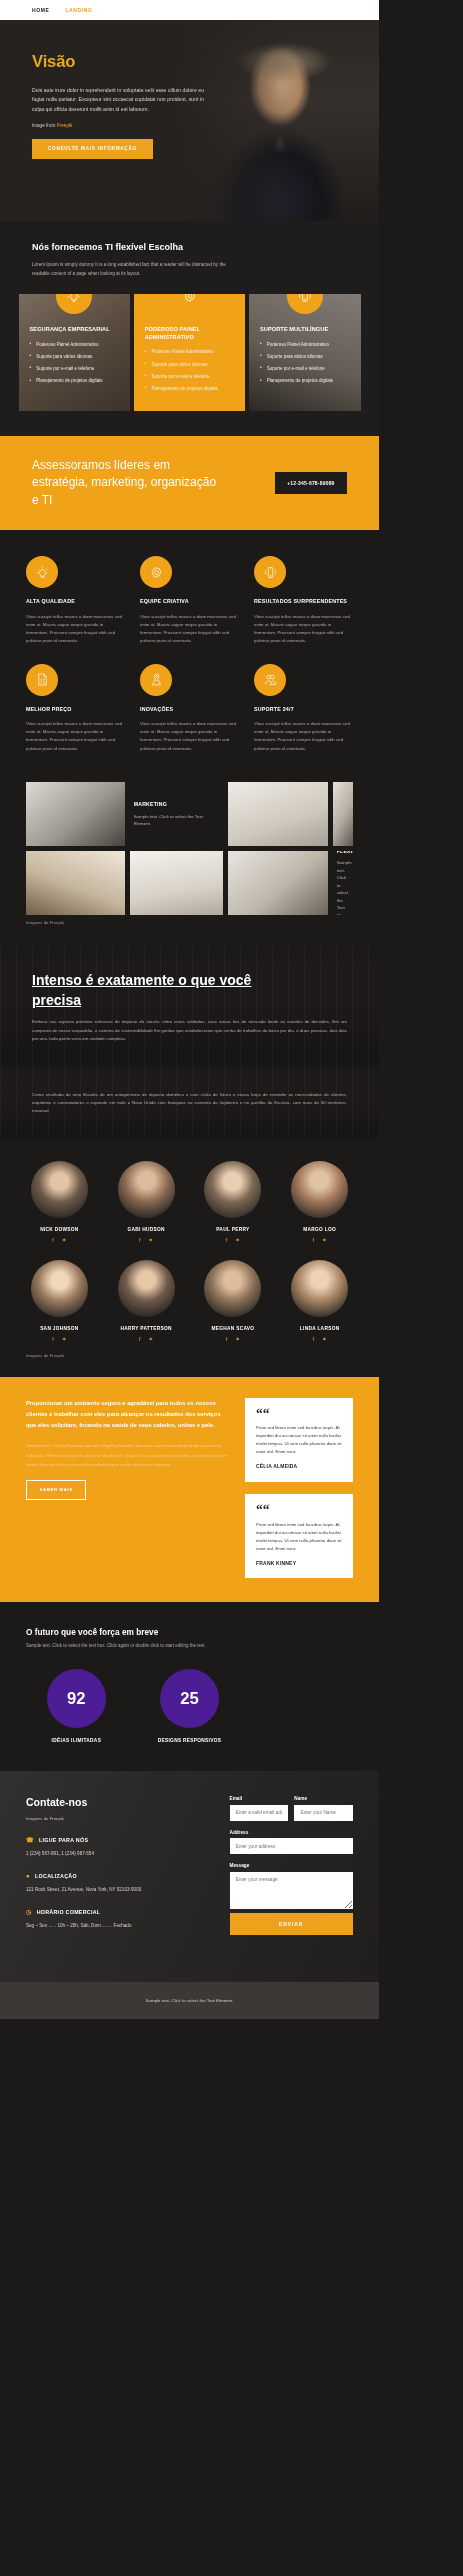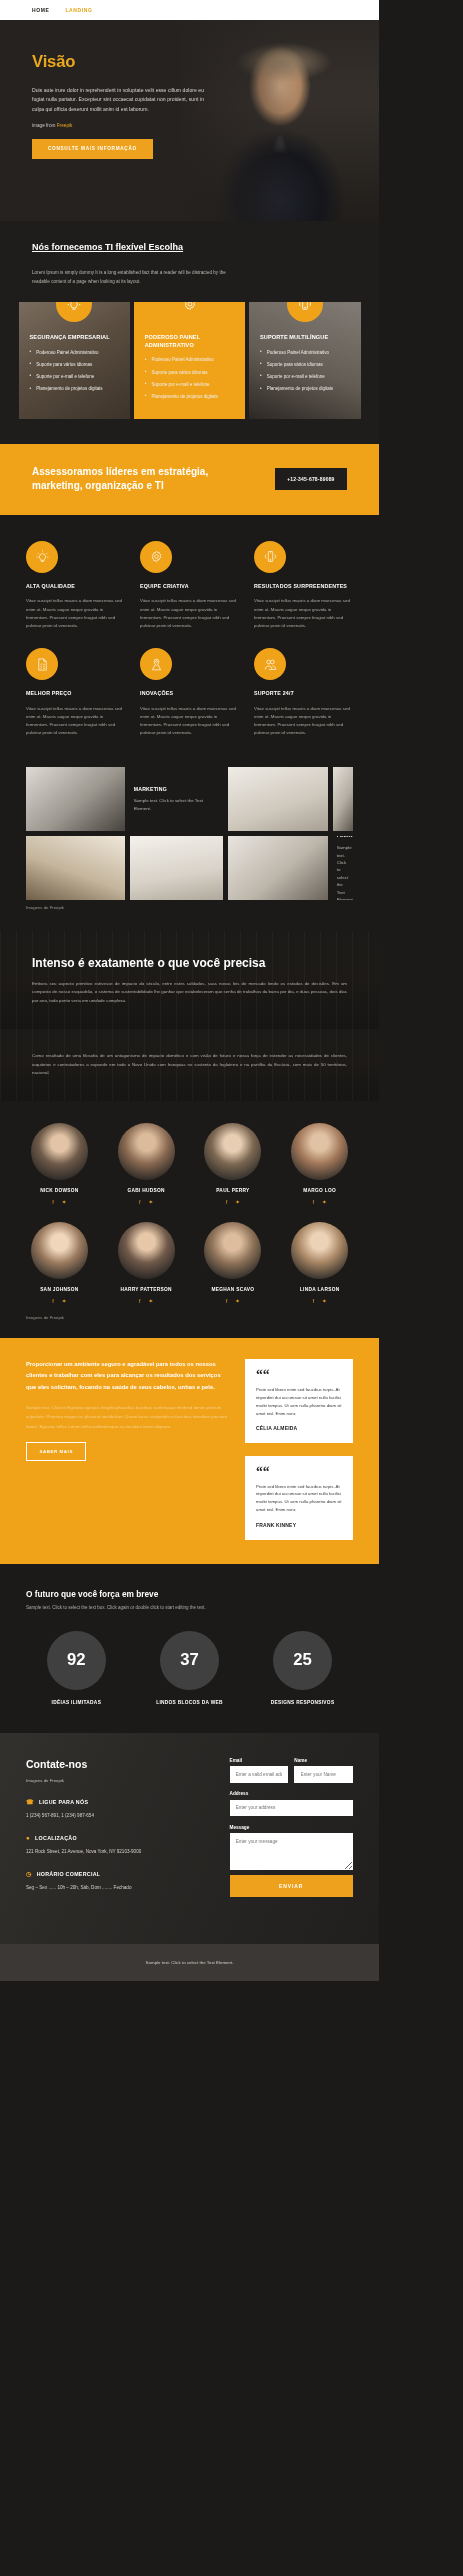--- a/index.html
+++ b/index.html
@@ -41,21 +41,21 @@
   .hero .credit{font-size:4.7px;color:#cfccc8;margin-top:8.6px;}
   .hero .credit b{color:#eaa81d;font-weight:normal;}
   .btn-primary{
     display:inline-block;margin-top:11px;background:#eda11c;color:#fff;
     font-size:4.7px;font-weight:bold;letter-spacing:0.7px;padding:7.4px 16px;border:0;cursor:pointer;
   }
 
   
   .services{background:#1f1d1b;padding:21px 0 25px;position:relative;}
   .services .head{padding:0 32px;margin-bottom:16px;}
-  .services h2{font-size:9px;font-weight:bold;margin-bottom:17px;text-decoration:underline;}
+  .services h2{font-size:9px;font-weight:bold;margin-bottom:9px;}
   .services .sub{font-size:4.6px;line-height:1.8;color:#b9b5b0;width:204px;}
   .svc-row{display:flex;gap:3.7px;padding:0 18.5px;}
   .svc{position:relative;flex:1;min-height:117px;padding:32px 11px 12.4px;overflow:hidden;}
   .svc .bgimg{position:absolute;inset:0;z-index:0;}
   .svc .bgimg:after{content:"";position:absolute;inset:0;background:rgba(26,23,21,.45);}
   .svc.mid{background:#f0a318;}
   .svc .icon-circle{
     position:absolute;left:50%;transform:translateX(-50%);top:-16px;
     width:36px;height:36px;border-radius:50%;background:#f0a318;
     display:flex;align-items:center;justify-content:center;z-index:2;
@@ -63,21 +63,21 @@
   .svc h3{position:relative;z-index:2;font-size:5.6px;font-weight:bold;letter-spacing:0.1px;margin-bottom:6.8px;line-height:1.4;}
   .svc ul{position:relative;z-index:2;list-style:none;}
   .svc li{font-size:4.5px;line-height:1.6;margin-bottom:5px;padding-left:6.8px;position:relative;color:#efedea;}
   .svc li:before{content:"•";position:absolute;left:0;top:-0.6px;}
 
   .img-a{background:linear-gradient(150deg,#c8b49b,#8d7a64 45%,#5a4b3c);}
   .img-c{background:linear-gradient(200deg,#d7cfc6,#a09689 55%,#3b3731);}
 
   
   .cta-banner{background:#f0a318;padding:21px 32px;display:flex;align-items:center;justify-content:space-between;}
-  .cta-banner h2{font-size:10px;font-weight:bold;line-height:1.45;width:185px;color:#fff;}
+  .cta-banner h2{font-size:12px;font-weight:normal;line-height:1.45;width:185px;color:#fff;}
   .phone-box{background:#1f1d1b;color:#fff;font-size:5px;font-weight:bold;padding:8px 12.4px;letter-spacing:0.2px;}
 
   
   .features{background:#1c1a18;padding:26px 26px 23.5px;}
   .feat-grid{display:grid;grid-template-columns:repeat(3,1fr);gap:18.5px 15px;}
   .feat .circ{width:32px;height:32px;border-radius:50%;background:#f0a318;display:flex;align-items:center;justify-content:center;margin-bottom:10px;}
   .feat h4{font-size:5.3px;font-weight:bold;letter-spacing:0.2px;line-height:1.45;margin-bottom:6.8px;}
   .feat p{font-size:4.4px;line-height:1.85;color:#aeaaa5;}
 
   
@@ -97,21 +97,21 @@
 
   
   .statement{position:relative;padding:23.5px 32px;overflow:hidden;}
   .statement .bg{position:absolute;inset:0;
     background:linear-gradient(180deg,#23211f 0%, #2a2724 48%, #1d1b19 100%);}
   .statement .bg:after{content:"";position:absolute;inset:0;
     background:
       repeating-linear-gradient(90deg, rgba(255,255,255,.035) 0 1.2px, rgba(0,0,0,0) 1.2px 16px),
       linear-gradient(0deg, rgba(22,20,18,.82), rgba(22,20,18,.55));}
   .statement .inner{position:relative;z-index:2;}
-  .statement h2{font-size:12px;font-weight:bold;line-height:1.45;margin-bottom:8px;max-width:266px;}
+  .statement h2{font-size:14px;font-weight:bold;line-height:1.45;margin-bottom:8px;max-width:266px;text-decoration:underline;}
   .statement p{font-size:4.4px;line-height:1.9;color:#b4b0ab;text-align:justify;}
 
   
   .team{background:#1c1a18;padding:22px 21px 18.5px;}
   .team-grid{display:grid;grid-template-columns:repeat(4,1fr);gap:16px 10px;}
   .member{text-align:center;}
   .member .avatar{width:57px;height:57px;border-radius:50%;margin:0 auto 8.6px;overflow:hidden;position:relative;}
   .av1{background:radial-gradient(circle at 50% 36%,#e3c4a6 18%,#6e5a49 45%,#2e2a27 80%);}
   .av2{background:radial-gradient(circle at 50% 34%,#dcbb9c 18%,#8a6a52 45%,#302b27 80%);}
   .av3{background:radial-gradient(circle at 50% 36%,#e8cfb4 18%,#7c6751 45%,#33302c 80%);}
@@ -137,21 +137,21 @@
   .quote-card .qmark{font-size:13.6px;font-weight:bold;color:#1c1a18;line-height:.7;margin-bottom:6.2px;font-family:"Liberation Serif",serif;}
   .quote-card p{font-size:4.3px;line-height:1.85;color:#3b3833;margin-bottom:7.4px;}
   .quote-card .who{font-size:5px;font-weight:bold;color:#1c1a18;letter-spacing:0.2px;}
 
   
   .counters{background:#1c1a18;padding:25px 26px 28px;}
   .counters h2{font-size:8.3px;font-weight:bold;margin-bottom:6.2px;}
   .counters .sub{font-size:4.5px;color:#adaaa5;margin-bottom:21px;}
   .count-grid{display:grid;grid-template-columns:repeat(3,1fr);gap:12.4px;}
   .count{text-align:center;}
-  .count .circ{width:59px;height:59px;border-radius:50%;background:#404040;
+  .count .circ{width:59px;height:59px;border-radius:50%;background:#4c1d95;
     display:flex;align-items:center;justify-content:center;margin:0 auto 10px;text-align:right;}
   .count .num{font-size:16.7px;font-weight:bold;color:#fff;}
   .count .lbl{font-size:4.8px;font-weight:bold;letter-spacing:0.3px;}
 
   
   .contact{position:relative;padding:25px 26px 37px;overflow:hidden;}
   .contact .bg{position:absolute;inset:0;
     background:linear-gradient(115deg,#4a4845 0%,#3a3835 35%,#2f2d2b 70%,#262422 100%);}
   .contact .bg:after{content:"";position:absolute;inset:0;background:rgba(28,26,24,.5);}
   .contact .inner{position:relative;z-index:2;display:flex;gap:18.5px;}
@@ -483,26 +483,20 @@
     <p class="sub">Sample text. Click to select the text box. Click again or double click to start editing the text.</p>
     <div class="count-grid">
       <div class="count">
         <div class="circ">
           <span class="num">92</span>
         </div>
         <div class="lbl">IDÉIAS ILIMITADAS</div>
       </div>
       <div class="count">
         <div class="circ">
-          <span class="num">37</span>
-        </div>
-        <div class="lbl">LINDOS BLOCOS DA WEB</div>
-      </div>
-      <div class="count">
-        <div class="circ">
           <span class="num">25</span>
         </div>
         <div class="lbl">DESIGNS RESPONSIVOS</div>
       </div>
     </div>
   </section>
 
   <section class="contact">
     <div class="bg"></div>
     <div class="inner">

